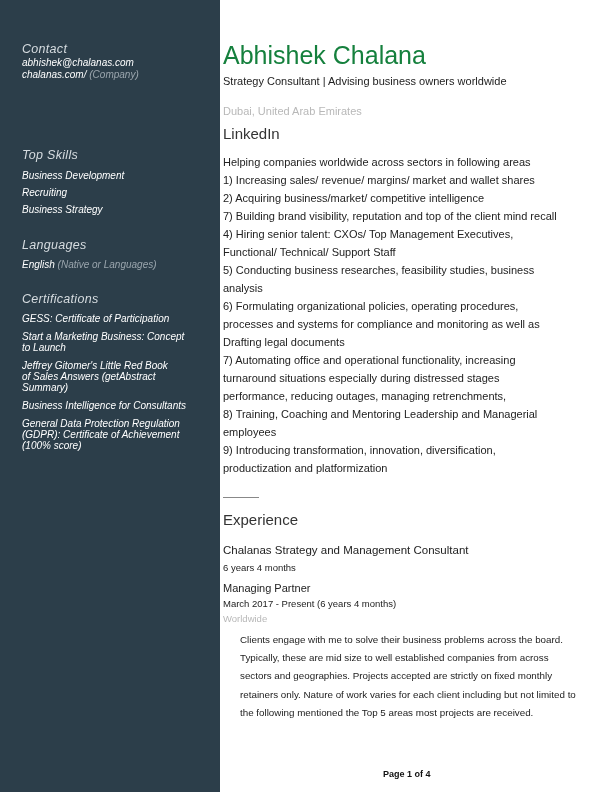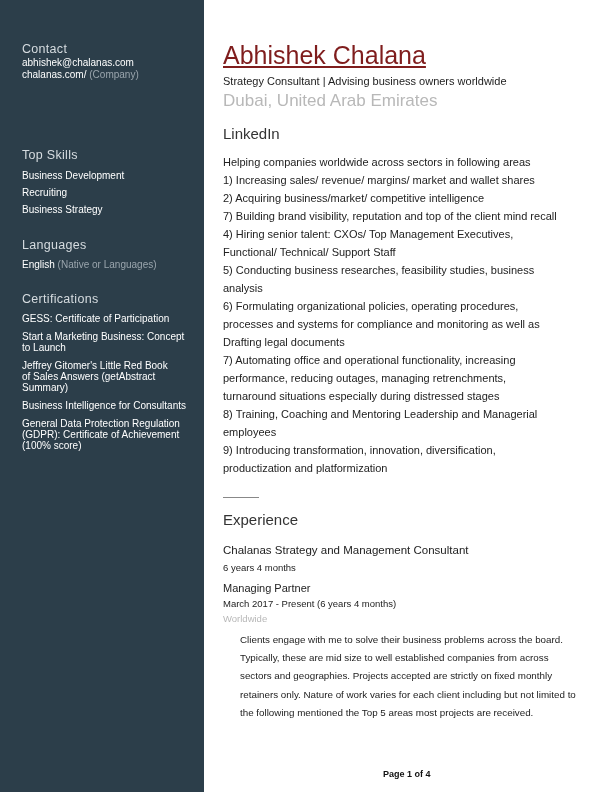--- a/index.html
+++ b/index.html
@@ -5,48 +5,48 @@
     * { margin: 0; padding: 0; box-sizing: border-box; }
     html, body {
       width: 612px; height: 792px;
       background: #ffffff;
       font-family: "Liberation Sans", sans-serif;
       overflow: hidden;
     }
     .page { position: relative; width: 612px; height: 792px; }
     .sidebar {
       position: absolute; left: 0; top: 0;
-      width: 204px; height: 792px;
+      width: 220px; height: 792px;
       background: #2c3e4a;
       color: #ffffff;
+      font-style: italic;
     }
     .side-section { position: absolute; left: 22px; width: 175px; }
     .side-heading {
       font-size: 12.5px; color: #d6dce0;
       letter-spacing: 0.3px;
       line-height: 15px;
     }
     .side-text { font-size: 10px; line-height: 12px; color: #ffffff; }
     .muted-side { color: #9aa5ad; }
     .side-item { font-size: 10px; line-height: 11px; color: #ffffff; }
 
     .main { position: absolute; left: 223px; top: 0; width: 380px; }
     .name {
       position: absolute; top: 40px; left: 0;
-      font-size: 25px; color: #7f1d1d; line-height: 30px;
+      font-size: 25px; color: #15803d; line-height: 30px;
       white-space: nowrap;
-      text-decoration: underline;
     }
     .headline {
       position: absolute; top: 75px; left: 0;
       font-size: 11px; color: #222222; white-space: nowrap;
     }
     .location {
-      position: absolute; top: 91px; left: 0;
-      font-size: 17px; color: #b8b8b8; white-space: nowrap;
+      position: absolute; top: 105px; left: 0;
+      font-size: 11px; color: #b8b8b8; white-space: nowrap;
     }
     .section-title {
       position: absolute; left: 0;
       font-size: 15px; color: #333333; white-space: nowrap;
     }
     .summary {
       position: absolute; top: 153px; left: 0; width: 380px;
       font-size: 11px; line-height: 18px; color: #222222;
     }
     .summary div { white-space: nowrap; }
@@ -137,22 +137,22 @@
       <div>2) Acquiring business/market/ competitive intelligence</div>
       <div>7) Building brand visibility, reputation and top of the client mind recall</div>
       <div>4) Hiring senior talent: CXOs/ Top Management Executives,</div>
       <div>Functional/ Technical/ Support Staff</div>
       <div>5) Conducting business researches, feasibility studies, business</div>
       <div>analysis</div>
       <div>6) Formulating organizational policies, operating procedures,</div>
       <div>processes and systems for compliance and monitoring as well as</div>
       <div>Drafting legal documents</div>
       <div>7) Automating office and operational functionality, increasing</div>
+      <div>turnaround situations especially during distressed stages</div>
       <div>performance, reducing outages, managing retrenchments,</div>
-      <div>turnaround situations especially during distressed stages</div>
       <div>8) Training, Coaching and Mentoring Leadership and Managerial</div>
       <div>employees</div>
       <div>9) Introducing transformation, innovation, diversification,</div>
       <div>productization and platformization</div>
     </div>
 
     <div class="divider"></div>
 
     <div class="section-title" style="top:511px;">Experience</div>
     <div class="company">Chalanas Strategy and Management Consultant</div>

